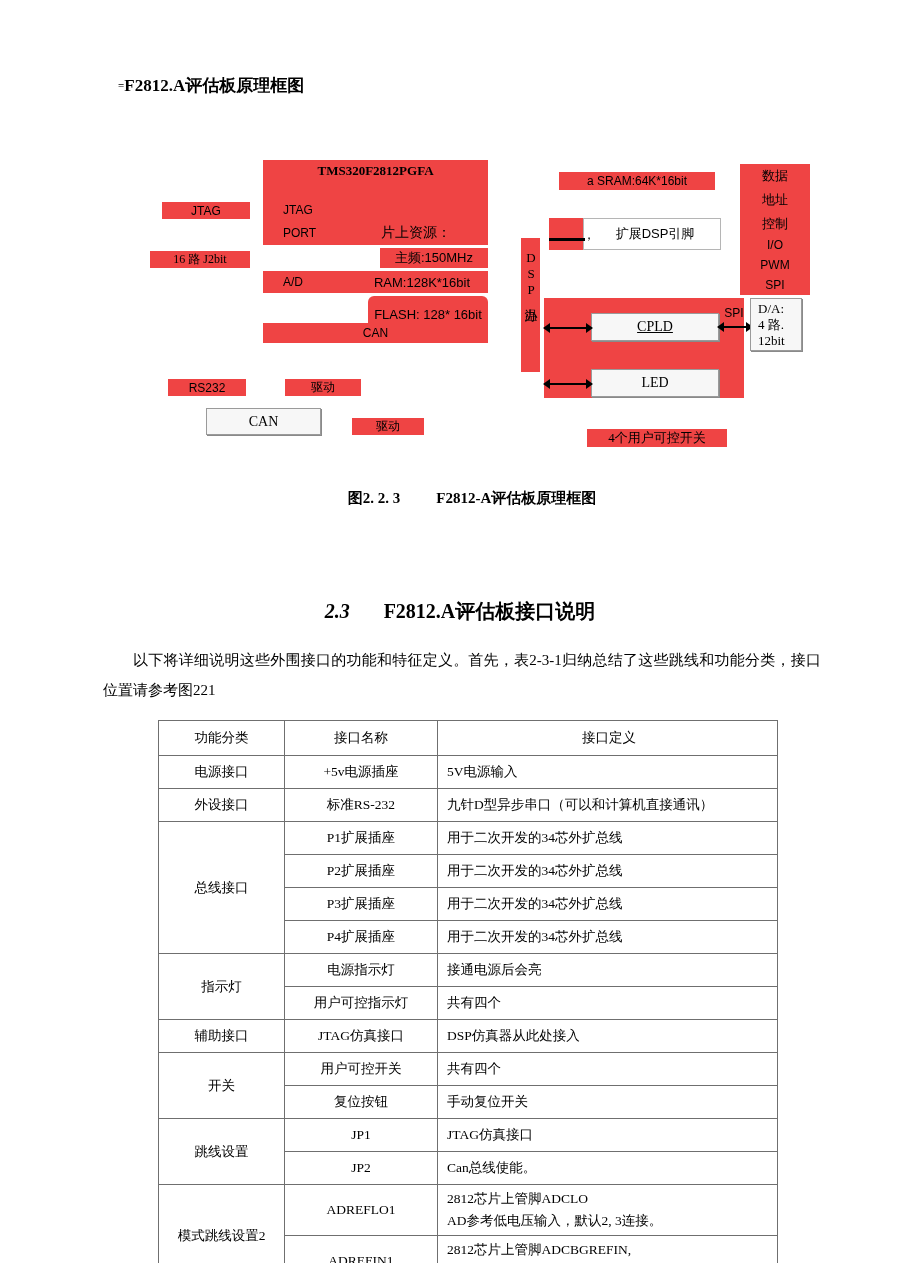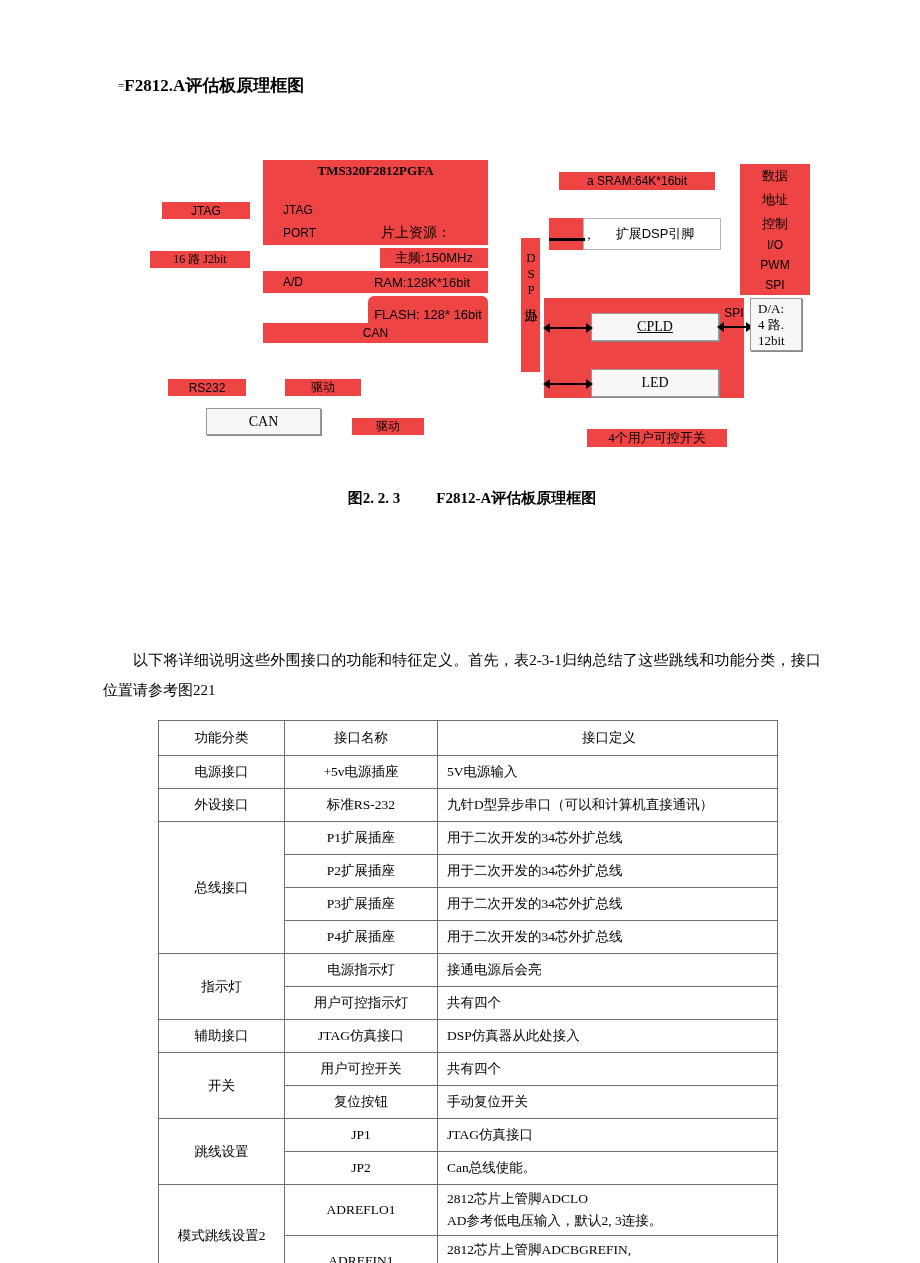--- a/index.html
+++ b/index.html
@@ -325,20 +325,21 @@
     </div>
 
     <div class="dg grey lbl lbl-serif" style="left:587px; top:279px; width:140px; height:18px; font-size:13px;">
       <span>4个用户可控开关</span>
     </div>
 
   </div>
 
   <div id="fig-caption"><span>图2. 2. 3</span><span class="gap"></span><span>F2812-A评估板原理框图</span></div>
 
+  <div id="section-2-3"><span class="sec-num">2.3</span><span class="gap"></span><span>F2812.A评估板接口说明</span></div>
 
   <div id="body-para">以下将详细说明这些外围接口的功能和特征定义。首先，表2-3-1归纳总结了这些跳线和功能分类，接口位置请参考图221</div>
 
 
   <table id="iface-table">
     <thead>
       <tr>
         <td class="col-cat">功能分类</td>
         <td class="col-name">接口名称</td>
         <td class="col-def" style="text-align:center;">接口定义</td>

